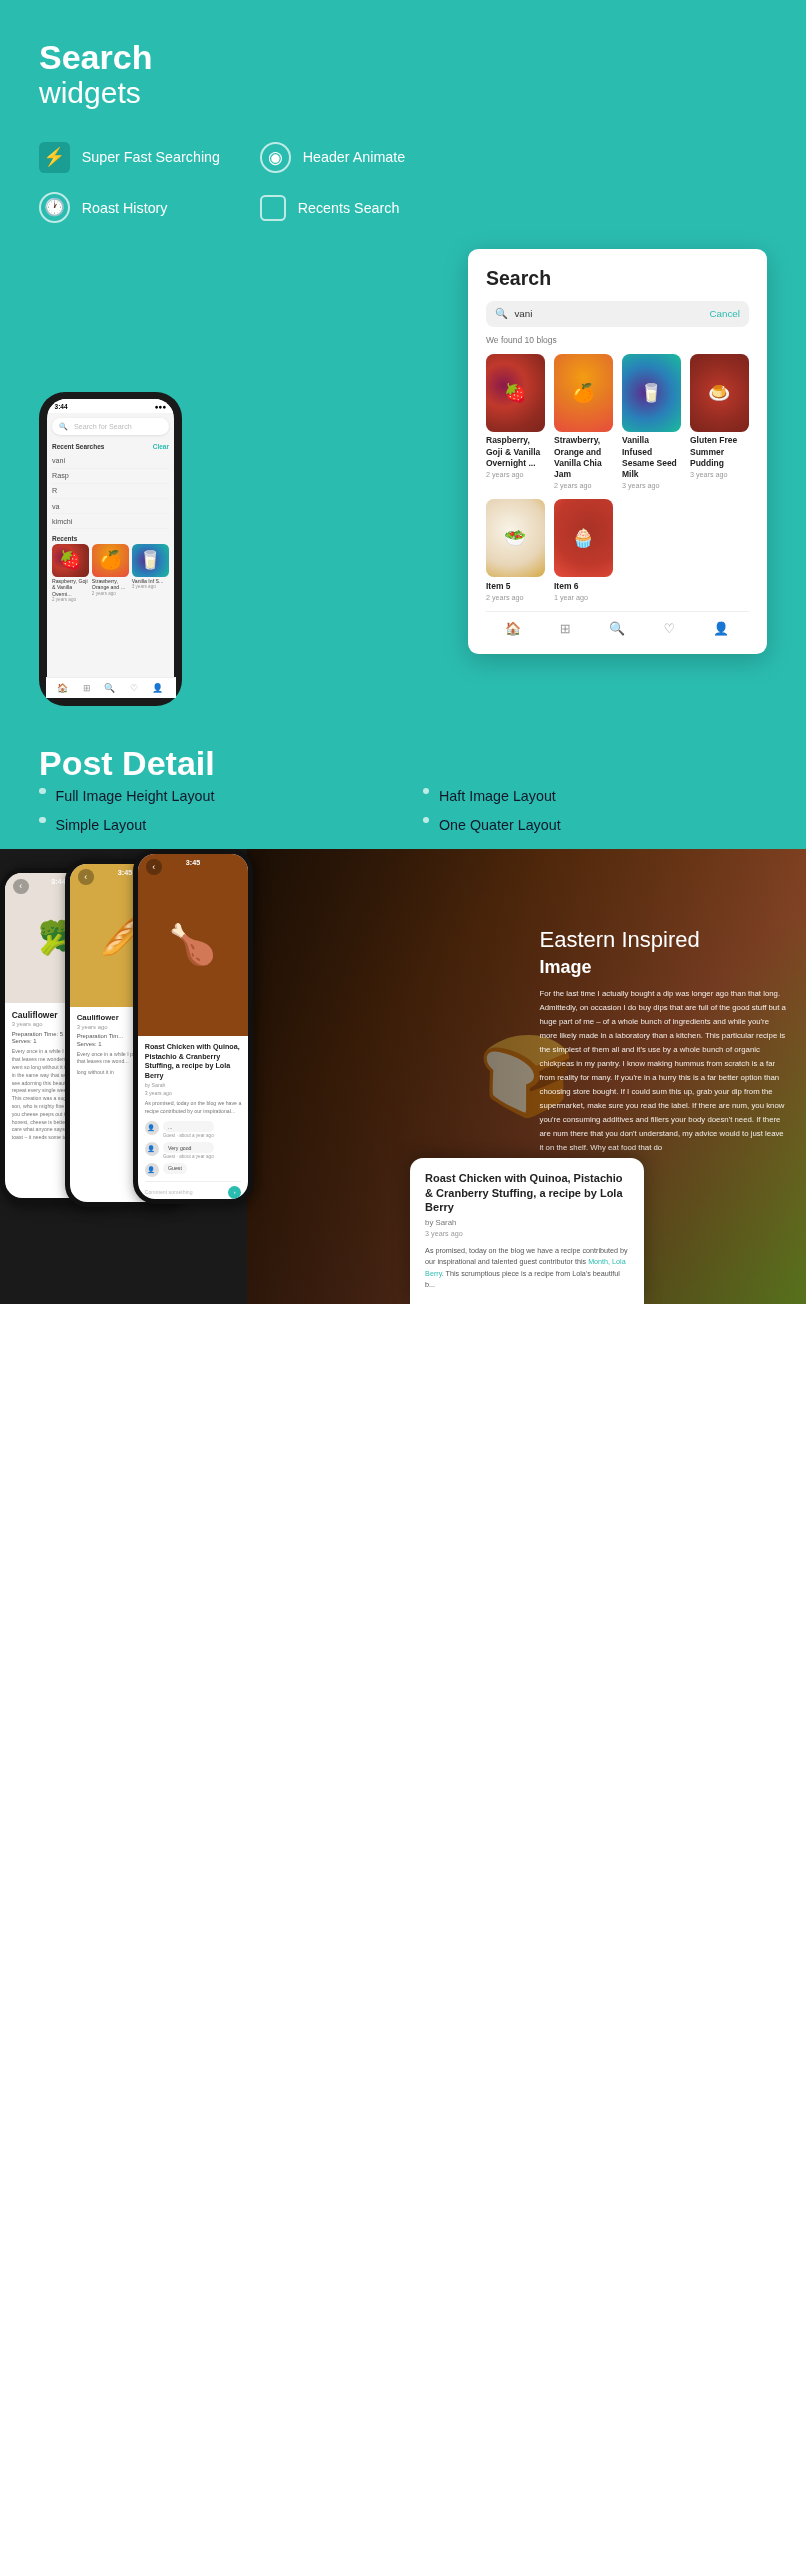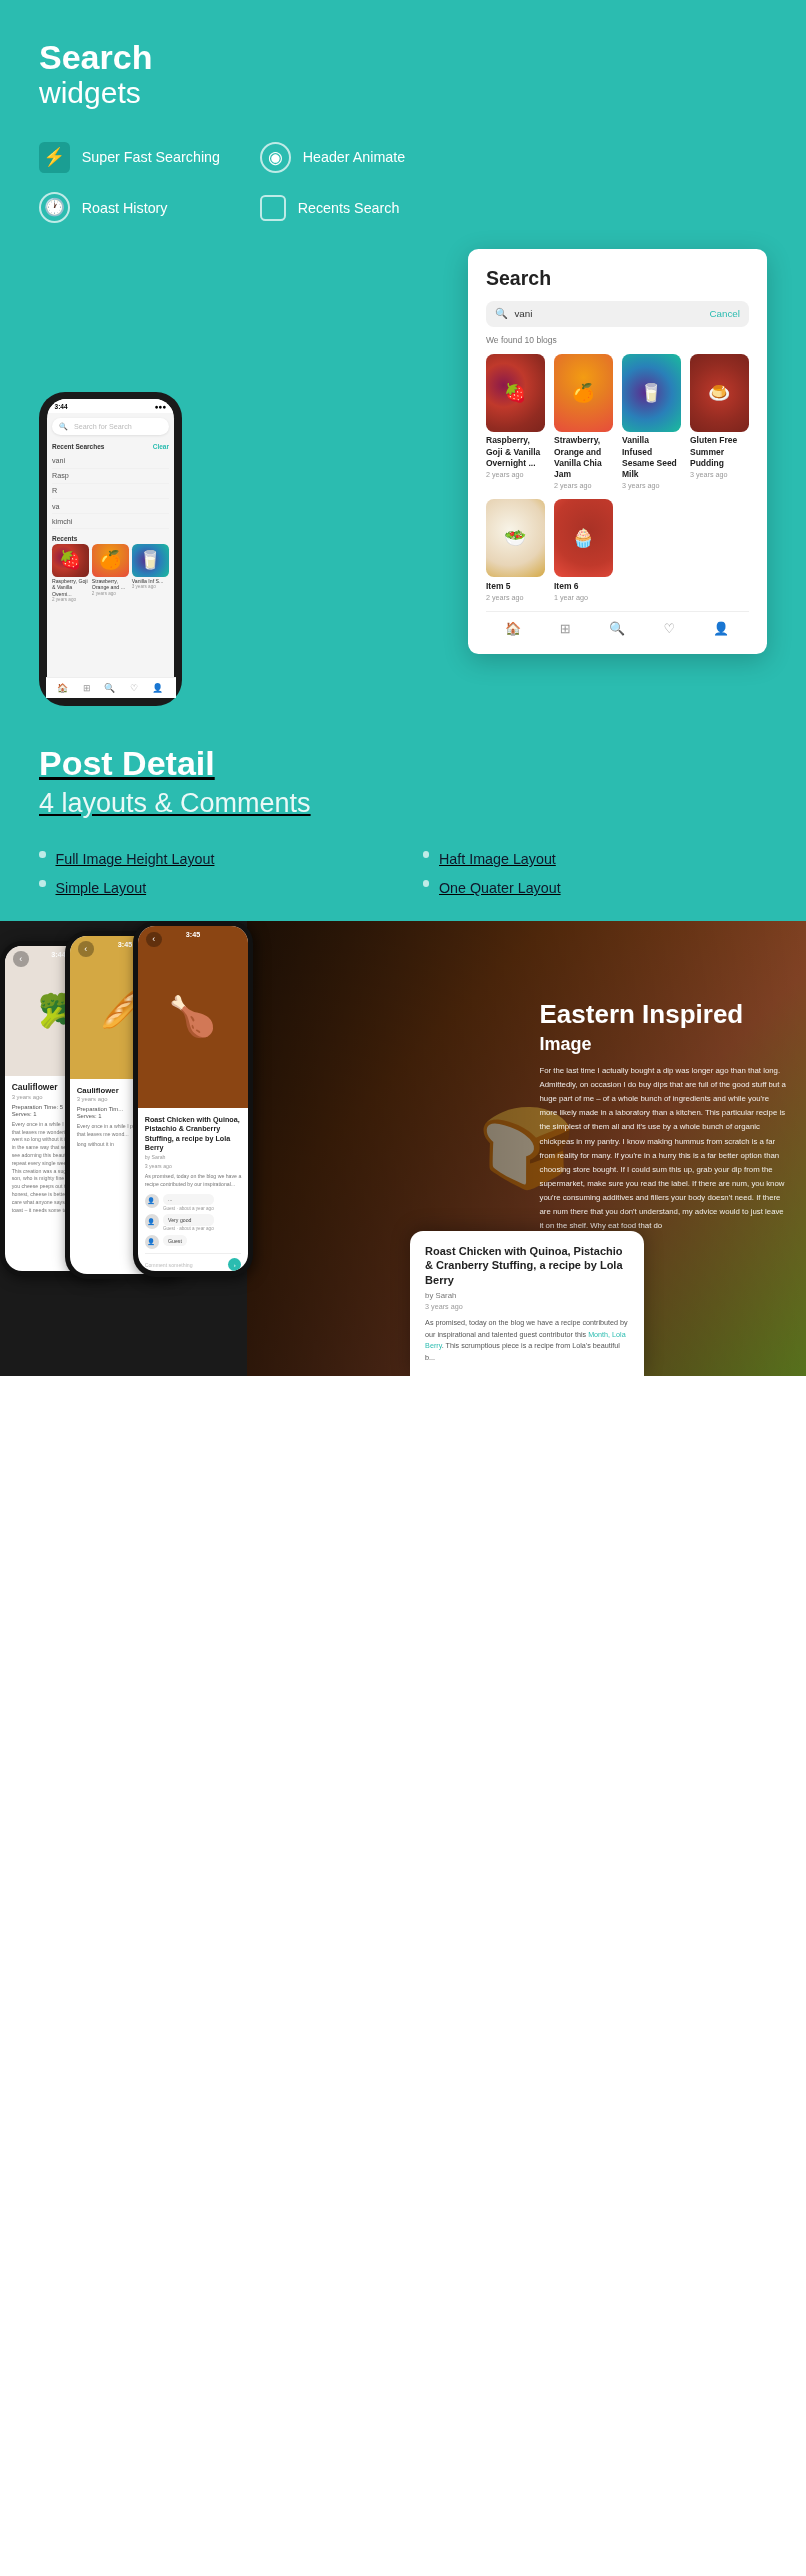--- a/index.html
+++ b/index.html
@@ -170,22 +170,21 @@
       display: flex;
       justify-content: space-around;
       padding: 9px 0 0;
       border-top: 0.7px solid #eee;
       margin-top: 9px;
     }
 
     
     .section-post-detail {
       background: #2bbcb0;
-      padding: 39px 39px 25px;
-      text-decoration: underline;
+      padding: 39px 39px 16px;
     }
     .post-detail-title { color: #fff; font-size: 34px; font-weight: 800; line-height: 1.1; margin-bottom: 5.2px; }
     .post-detail-subtitle { color: rgba(255,255,255,0.9); font-size: 27px; font-weight: 400; margin-bottom: 32.5px; }
     .layouts-grid {
       display: grid;
       grid-template-columns: 1fr 1fr;
       gap: 13px 39px;
     }
     .layout-item {
       color: #0f172a;
@@ -428,21 +427,20 @@
           <span style="font-size:13px;color:#999;">♡</span>
           <span style="font-size:13px;color:#999;">👤</span>
         </div>
       </div>
     </div>
   </div>
 </div>
 
 <div class="section-post-detail">
   <div class="post-detail-title">Post Detail</div>
-  <div class="post-detail-subtitle">4 layouts &amp; Comments</div>
   <div class="layouts-grid">
     <div class="layout-item">
       <div class="layout-bullet"></div>
       <span>Full Image Height Layout</span>
     </div>
     <div class="layout-item">
       <div class="layout-bullet"></div>
       <span>Haft Image Layout</span>
     </div>
     <div class="layout-item">
@@ -544,21 +542,21 @@
   </div>
 
   <div style="flex:1;position:relative;overflow:hidden;">
 
     <div style="width:100%;height:100%;background:linear-gradient(135deg, #5a3010 0%, #8b4513 30%, #a0522d 60%, #6b8e23 100%);display:flex;align-items:center;justify-content:center;font-size:78px;position:relative;">
       🍞
       <div style="position:absolute;inset:0;background:linear-gradient(to right, rgba(0,0,0,0.7) 0%, rgba(0,0,0,0.2) 100%);"></div>
     </div>
 
     <div style="position:absolute;right:19.5px;top:78px;width:247px;color:#fff;">
-      <div style="font-size:26px;font-weight:700;line-height:1.2;margin-bottom:3.9px;">
+      <div style="font-size:22px;font-weight:400;line-height:1.2;margin-bottom:3.9px;">
         <span>Eastern Inspired</span>
       </div>
       <div style="font-size:18px;font-weight:600;margin-bottom:9px;">Image</div>
       <div style="font-size:7.8px;line-height:1.8;opacity:0.9;">For the last time I actually bought a dip was longer ago than that long. Admittedly, on occasion I do buy dips that are full of the good stuff but a huge part of me – of a whole bunch of ingredients and while you're more likely made in a laboratory than a kitchen. This particular recipe is the simplest of them all and it's use by a whole bunch of organic chickpeas in my pantry. I know making hummus from scratch is a far from reality for many. If you're in a hurry this is a far better option than choosing store bought. If I could sum this up, grab your dip from the supermarket, make sure you read the label. If there are num, you know you're consuming additives and fillers your body doesn't need. If there are num there that you don't understand, my advice would to just leave it on the shelf. Why eat food that do</div>
     </div>
 
     <div style="position:absolute;bottom:0;left:50%;transform:translateX(-50%);background:#fff;border-radius:13px 13px 0 0;padding:13px 15.6px;width:234px;box-shadow:0 -2.6px 19.5px rgba(0,0,0,0.3);z-index:10;">
       <div style="font-size:11px;font-weight:700;color:#222;line-height:1.3;margin-bottom:3.9px;">Roast Chicken with Quinoa, Pistachio &amp; Cranberry Stuffing, a recipe by Lola Berry</div>
       <div style="font-size:7.8px;color:#777;margin-bottom:2px;">by Sarah</div>
       <div style="font-size:7.2px;color:#999;margin-bottom:6.5px;">3 years ago</div>

